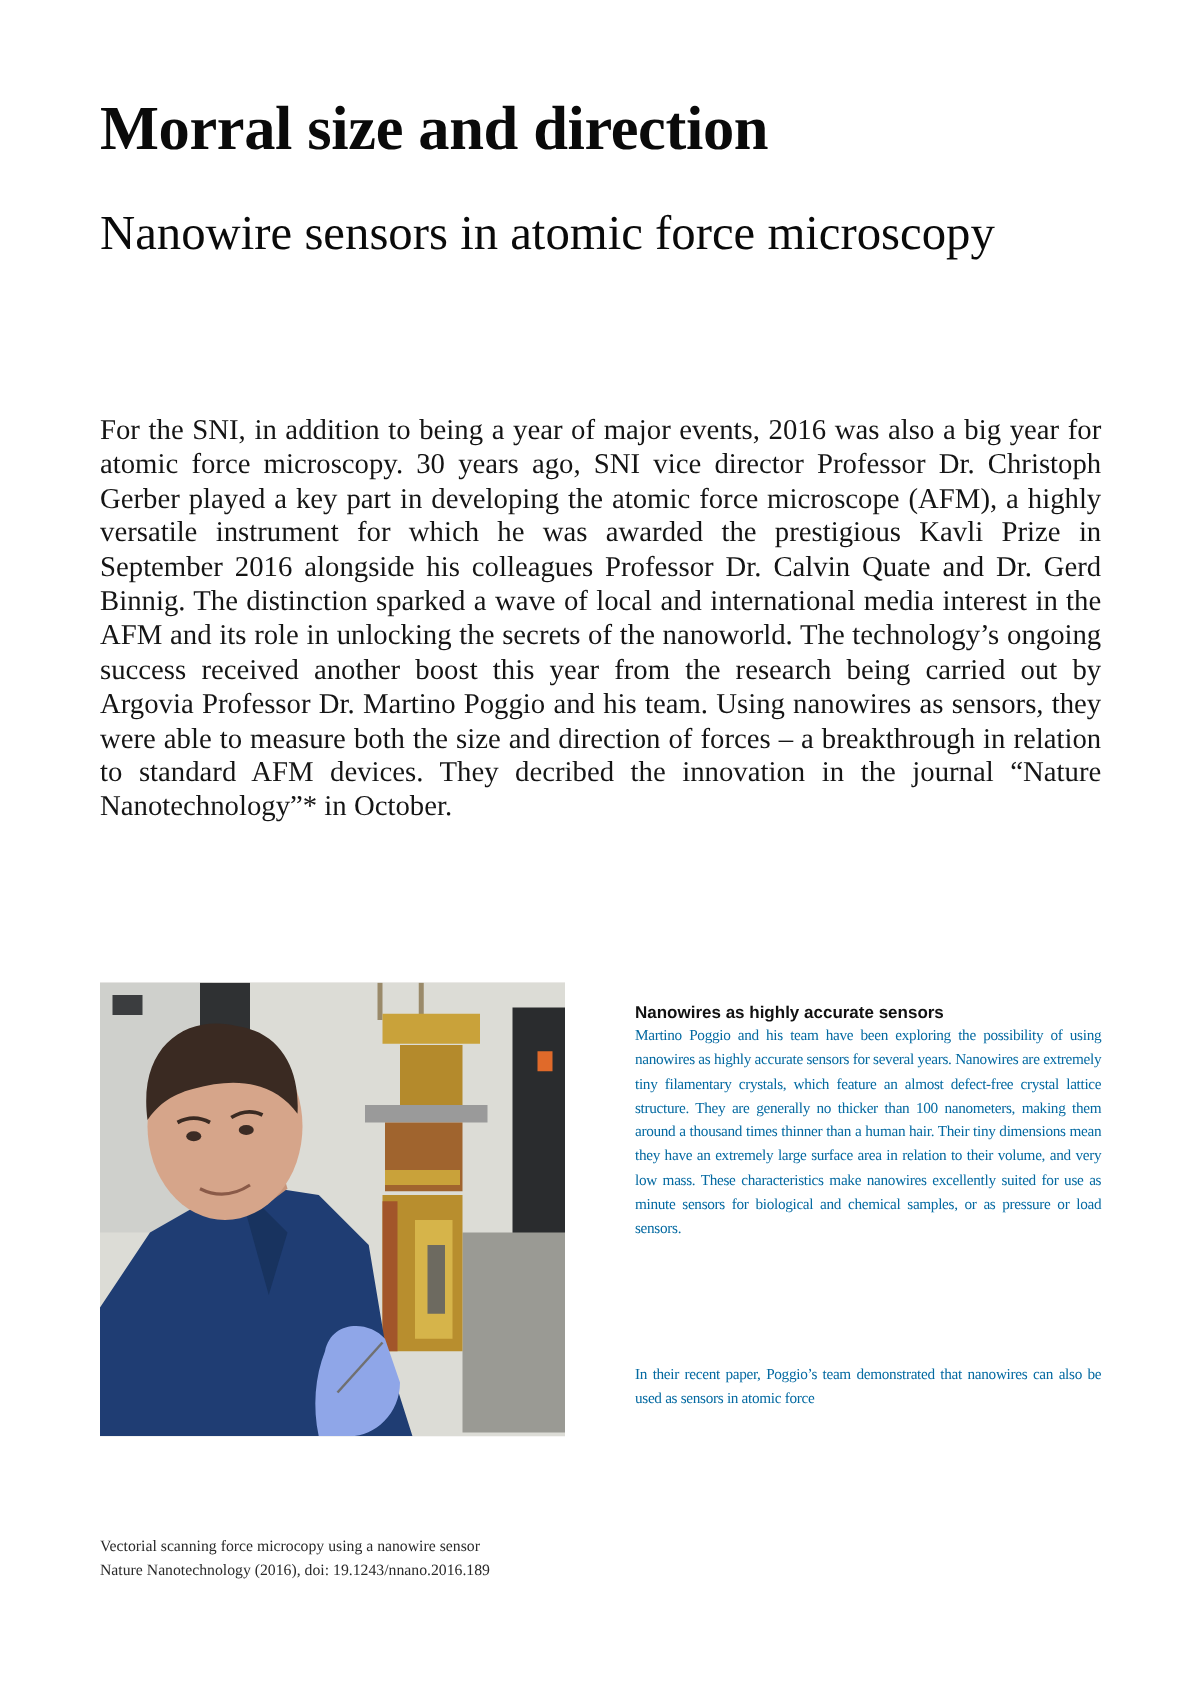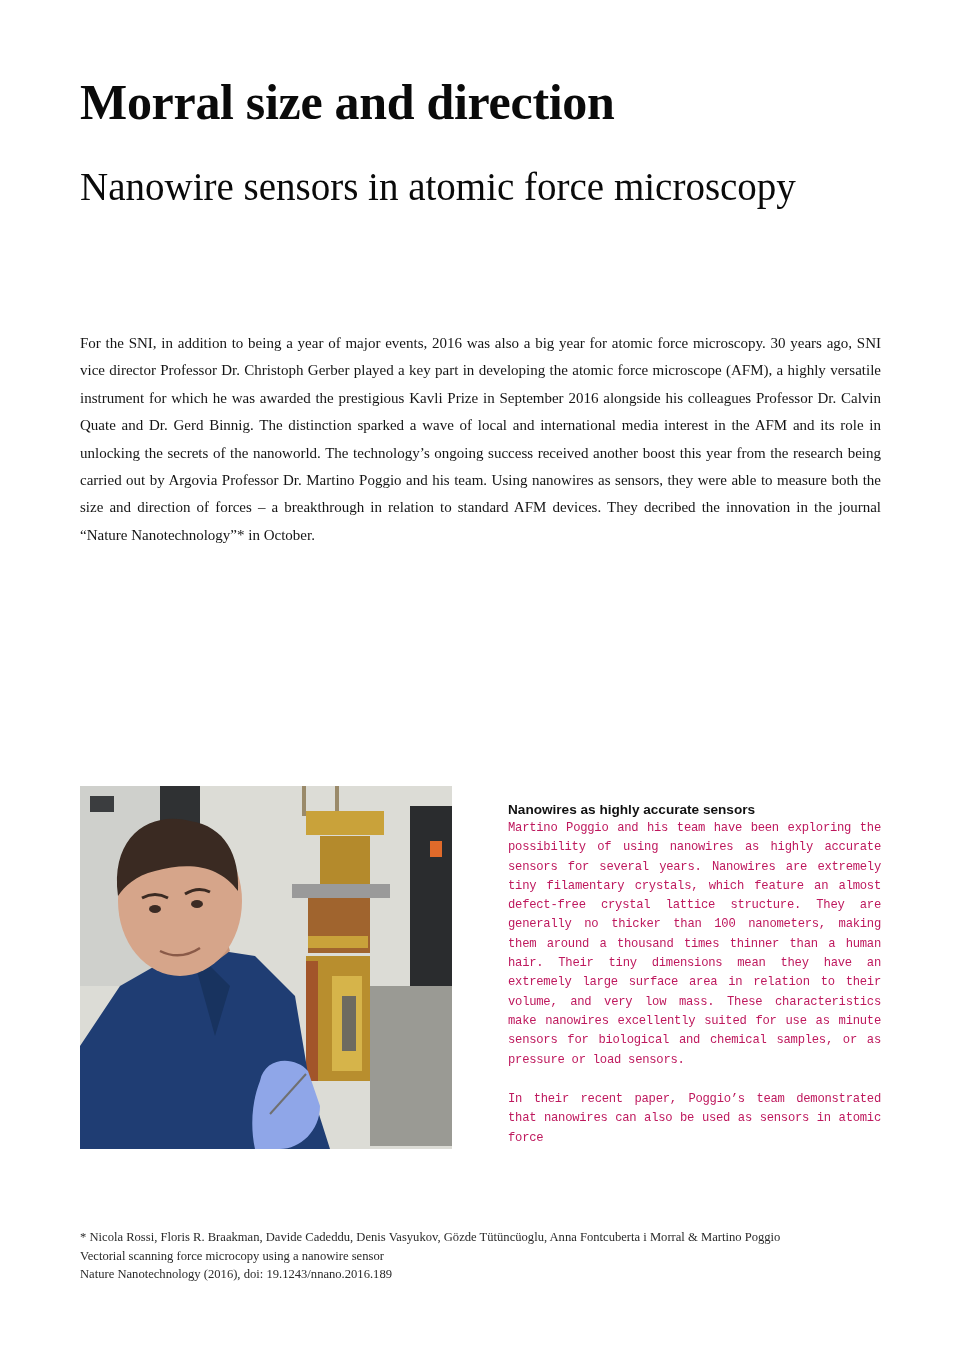--- a/index.html
+++ b/index.html
@@ -11,39 +11,39 @@
       font-family: "Liberation Serif", serif; font-weight: bold;
       font-size: 50px; line-height: 60px; letter-spacing: -0.3px; color: #0a0a0a;
     }
     .subtitle {
       position: absolute; left: 80px; top: 158px; width: 820px;
       font-family: "Liberation Serif", serif; font-weight: normal;
       font-size: 39px; line-height: 58px; color: #0a0a0a;
     }
     .lead {
       position: absolute; left: 80px; top: 330px; width: 801px;
-      font-family: "Liberation Serif", serif; font-size: 15px; line-height: 27.4px;
+      font-family: "Liberation Serif", serif; font-size: 23px; line-height: 27.4px;
       text-align: justify; color: #151515;
     }
     .photo {
       position: absolute; left: 80px; top: 786px; width: 372px; height: 363px;
       overflow: hidden; background: #d9d8d2;
     }
     .photo svg { display: block; width: 100%; height: 100%; }
 
     .side {
       position: absolute; left: 508px; width: 373px;
     }
     .side h3 {
       font-family: "Liberation Sans", sans-serif; font-weight: bold;
       font-size: 13.6px; line-height: 19px; color: #111;
     }
     .side p {
-      font-family: Liberation Mono, monospace; font-size: 12.2px; line-height: 19.3px;
-      text-align: justify; color: #be185d; letter-spacing: -0.25px;
+      font-family: Liberation Serif, serif; font-size: 12.2px; line-height: 19.3px;
+      text-align: justify; color: #0369a1; letter-spacing: -0.25px;
     }
     .side1 { top: 800px; }
     .side2 { top: 1090px; }
 
     .footnote {
       position: absolute; left: 80px; top: 1228px; width: 810px;
       font-family: "Liberation Serif", serif; font-size: 12.6px; line-height: 18.6px; color: #2a2a2a;
     }
     .footnote div { white-space: nowrap; }
   </style>
@@ -102,16 +102,15 @@
 <div class="side side1">
   <h3>Nanowires as highly accurate sensors</h3>
   <p>Martino Poggio and his team have been exploring the possibility of using nanowires as highly accurate sensors for several years. Nanowires are extremely tiny filamentary crystals, which feature an almost defect-free crystal lattice structure. They are generally no thicker than 100 nanometers, making them around a thousand times thinner than a human hair. Their tiny dimensions mean they have an extremely large surface area in relation to their volume, and very low mass. These characteristics make nanowires excellently suited for use as minute sensors for biological and chemical samples, or as pressure or load sensors.</p>
 </div>
 
 <div class="side side2">
   <p>In their recent paper, Poggio’s team demonstrated that nanowires can also be used as sensors in atomic force</p>
 </div>
 
 <div class="footnote">
-  <div>* Nicola Rossi, Floris R. Braakman, Davide Cadeddu, Denis Vasyukov, Gözde Tütüncüoglu, Anna Fontcuberta i Morral &amp; Martino Poggio</div>
   <div>Vectorial scanning force microcopy using a nanowire sensor</div>
   <div>Nature Nanotechnology (2016), doi: 19.1243/nnano.2016.189</div>
 </div>
 
 </body></html>

